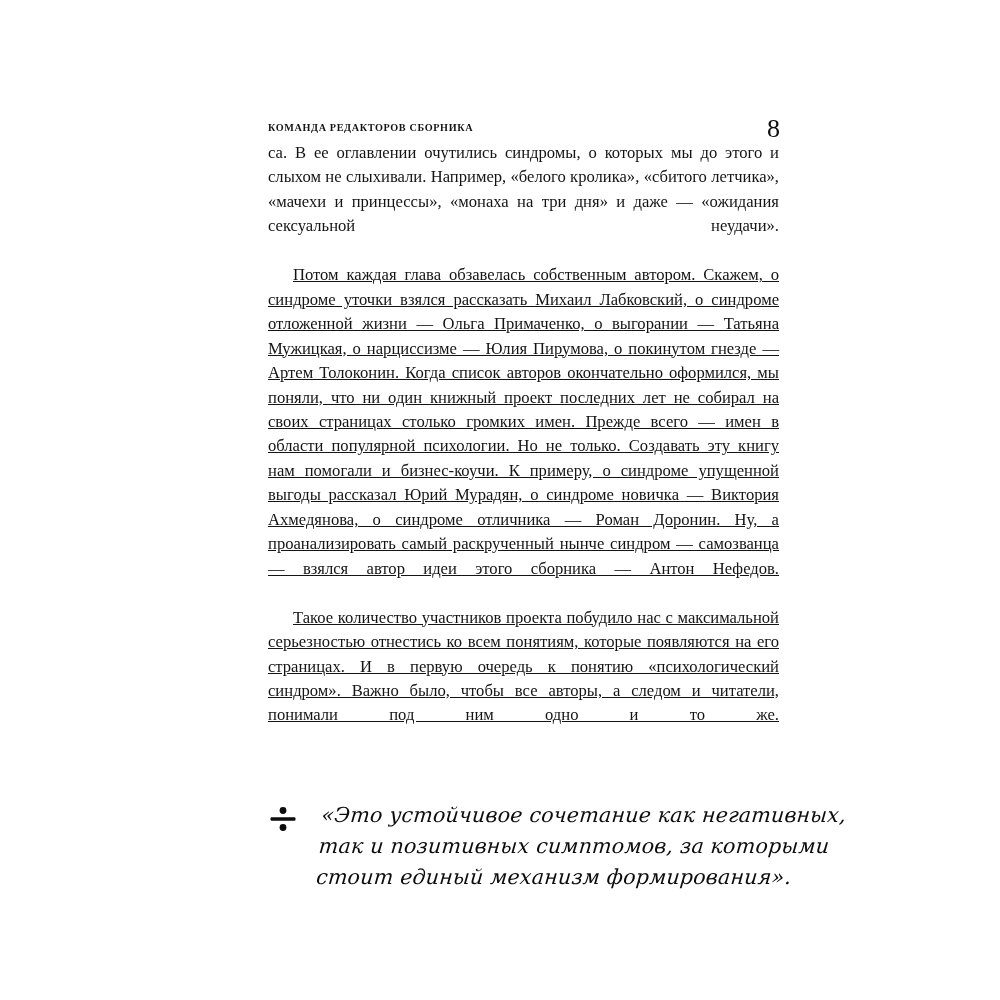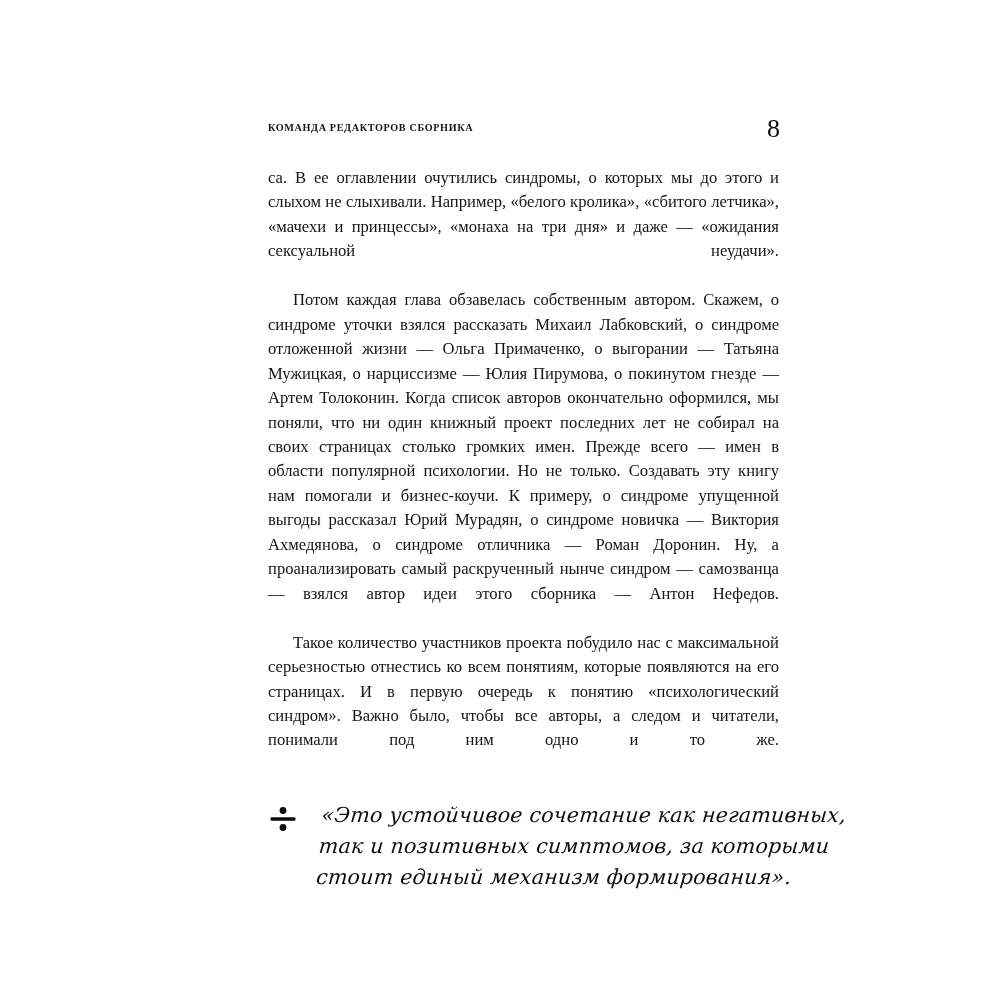--- a/index.html
+++ b/index.html
@@ -52,35 +52,36 @@
     color: #101010;
     position: relative;
     top: 6px;
     right: -2px;
   }
 
   
   .textblock {
     position: absolute;
     left: 268px;
-    top: 166px;
+    top: 141px;
     width: 511px;
   }
   .para {
     margin: 0;
     font-size: 16.6px;
     line-height: 24.45px;
     text-align: justify;
     text-justify: inter-word;
     color: #141414;
     hyphens: manual;
     word-spacing: 0.1px;
   }
   .para.indent {
     text-indent: 25px;
+    text-decoration: underline;
   }
   
   .para.lastflush:after {
     content: "";
     display: inline-block;
     width: 100%;
   }
 
   
   .quote-block {

